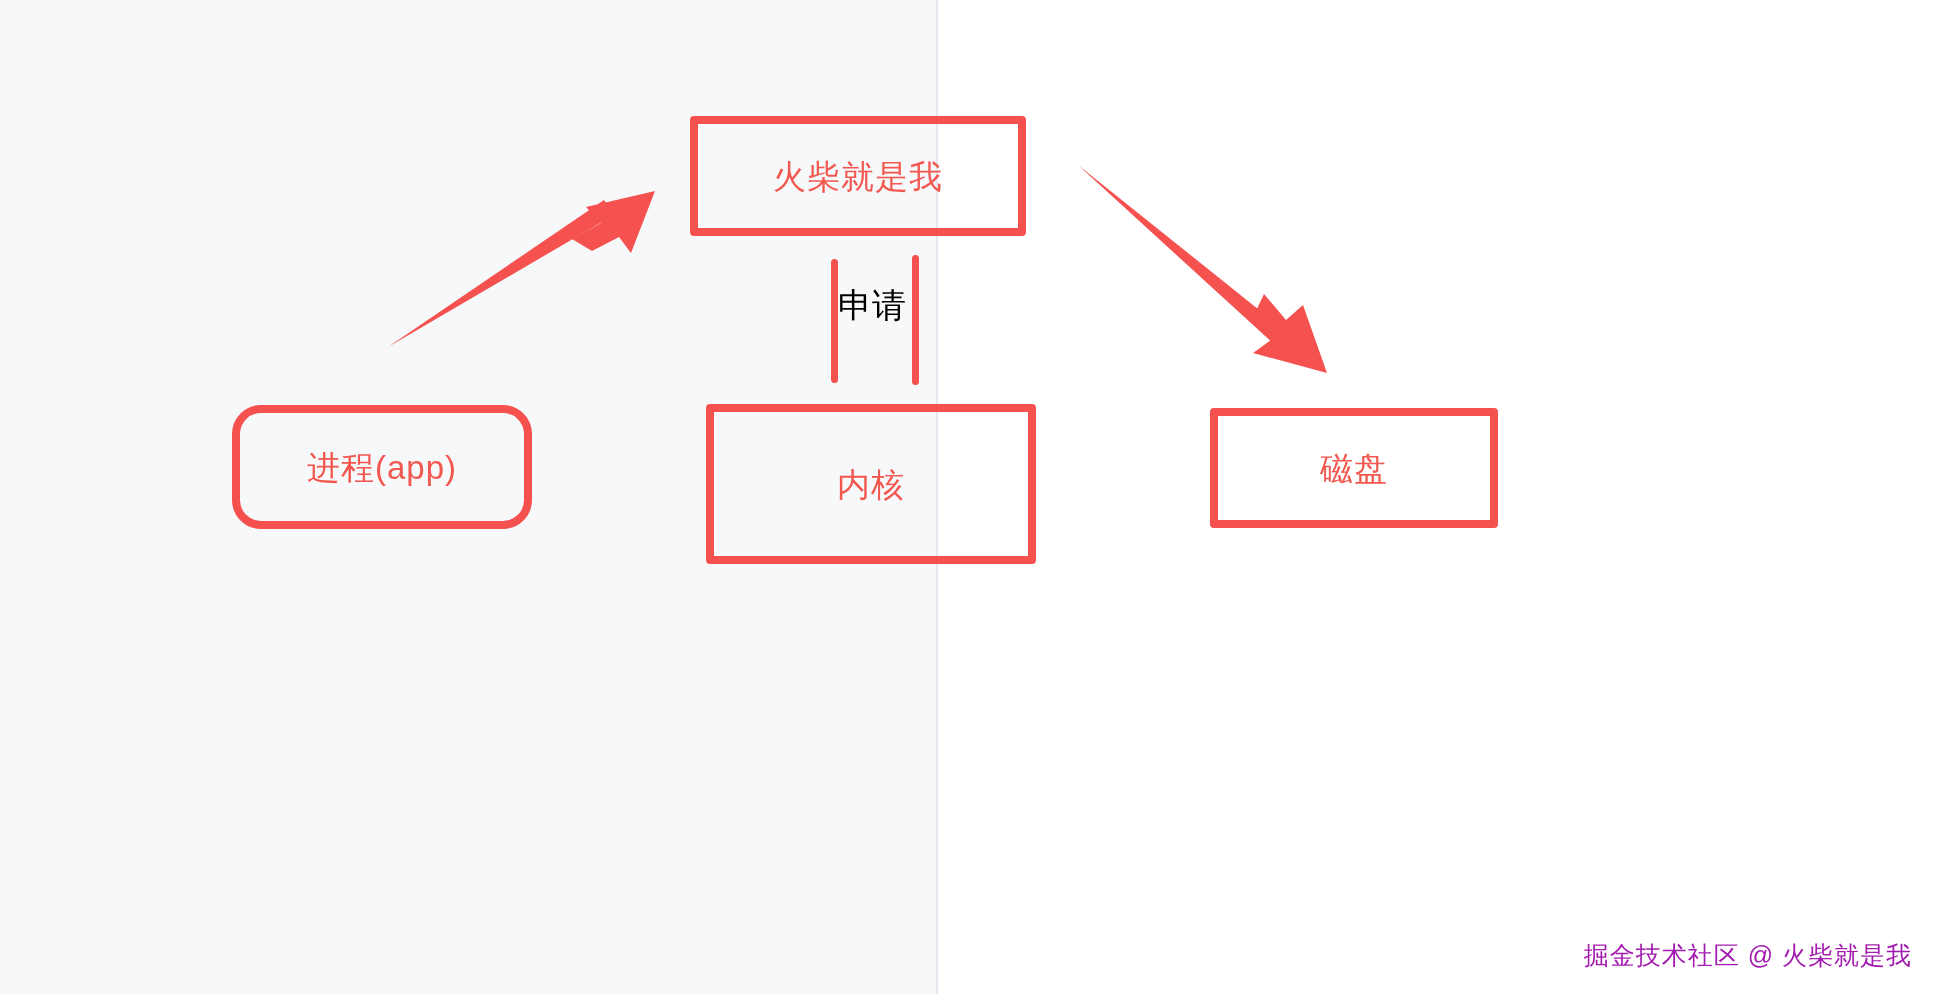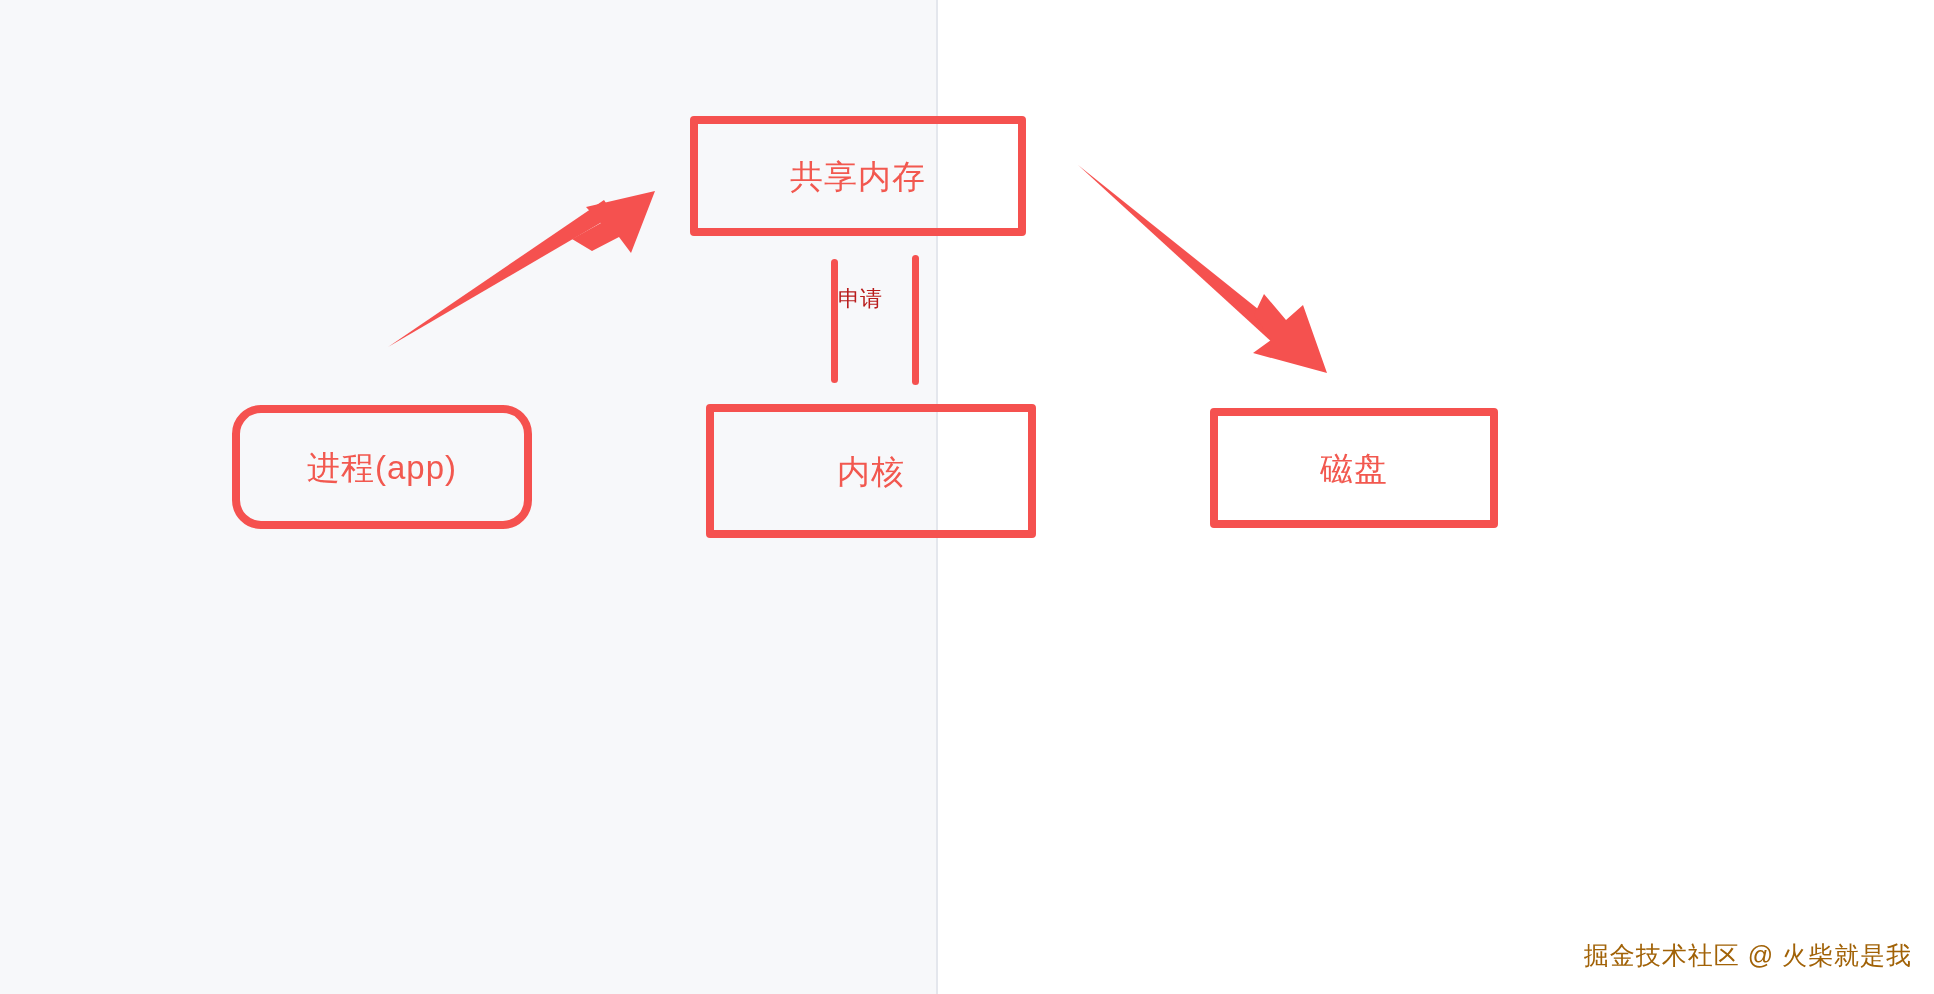--- a/index.html
+++ b/index.html
@@ -57,37 +57,37 @@
     font-size: 33px;
     letter-spacing: 1px;
     line-height: 1;
     font-family: "Liberation Sans", "DejaVu Sans", sans-serif;
     white-space: nowrap;
     user-select: none;
   }
 
   #box-shared-memory { left: 690px; top: 116px;  width: 336px; height: 120px; }
   #box-process       { left: 232px; top: 405px;  width: 300px; height: 124px; border-radius: 29px; }
-  #box-kernel        { left: 706px; top: 404px;  width: 330px; height: 134px; }
+  #box-kernel        { left: 706px; top: 404px;  width: 330px; height: 160px; }
   #box-disk          { left: 1210px; top: 408px; width: 288px; height: 120px; }
 
   
   .stroke-vert {
     position: absolute;
     width: 7px;
     background: #f5514f;
     border-radius: 4px;
   }
   #stroke-left  { left: 831px; top: 259px; height: 124px; }
   #stroke-right { left: 912px; top: 255px; height: 130px; }
 
   .edge-label {
     position: absolute;
-    color: #b91c1c;
-    font-size: 22px;
+    color: #000000;
+    font-size: 34px;
     line-height: 1;
     white-space: nowrap;
     user-select: none;
     font-family: "Liberation Sans", "DejaVu Sans", sans-serif;
   }
   #label-apply { left: 838px; top: 288px; }
 
   
   #arrow-layer {
     position: absolute;
@@ -96,21 +96,21 @@
     width: 1934px;
     height: 994px;
     pointer-events: none;
   }
 
   
   #watermark {
     position: absolute;
     right: 22px;
     bottom: 26px;
-    color: #a16207;
+    color: #a21caf;
     font-size: 25px;
     line-height: 1;
     letter-spacing: 1px;
     white-space: nowrap;
     user-select: none;
     font-family: "Liberation Sans", "DejaVu Sans", sans-serif;
   }
 </style>
 </head>
 <body>
@@ -128,21 +128,21 @@
       <path d="M 655 191 L 586 207 L 601 223 L 572 239 L 592 251 L 619 237 L 631 253 Z" fill="#f5514f"></path>
     </g>
 
     <g>
       <path d="M 1078 165 L 1288 333 L 1276 346 Z" fill="#f5514f"></path>
       <path d="M 1327 373 L 1303 305 L 1286 320 L 1264 294 L 1254 315 L 1271 340 L 1253 353 Z" fill="#f5514f"></path>
     </g>
   </svg>
 
   <div class="node-box" id="box-shared-memory">
-    <span class="node-label">共享内存</span>
+    <span class="node-label">火柴就是我</span>
   </div>
 
   <div class="node-box" id="box-process">
     <span class="node-label">进程(app)</span>
   </div>
 
   <div class="node-box" id="box-kernel">
     <span class="node-label">内核</span>
   </div>
 

